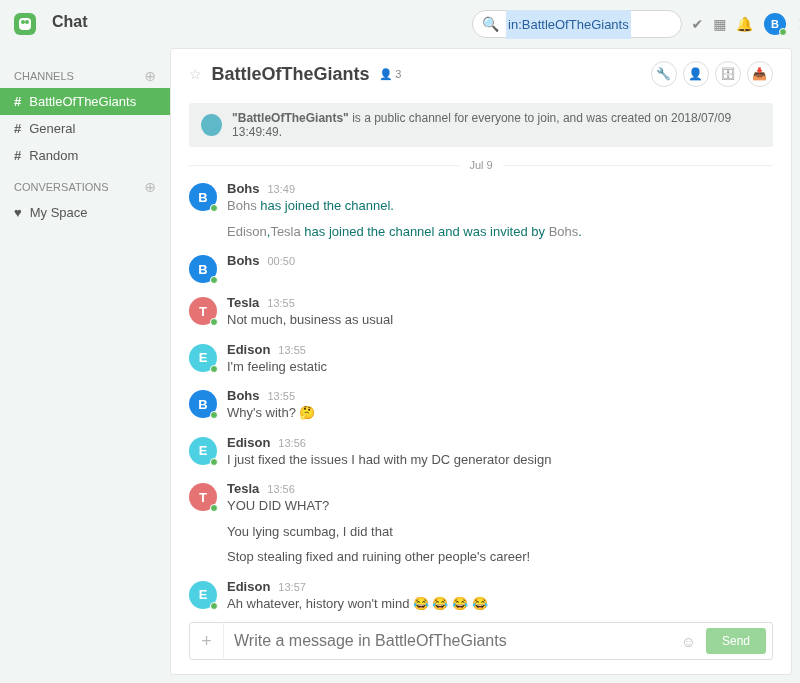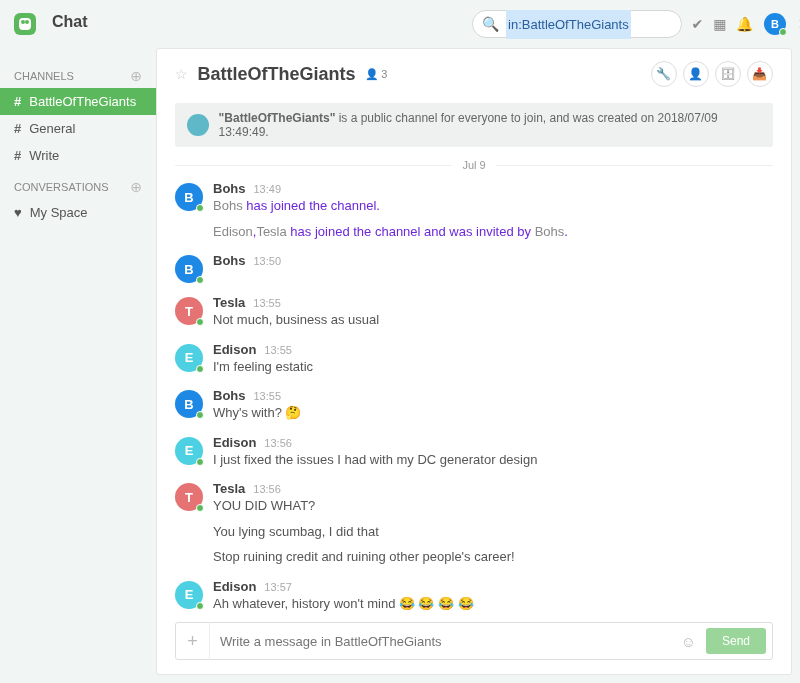--- a/index.html
+++ b/index.html
@@ -10,21 +10,21 @@
 .logo-icon:before{content:"";position:absolute;inset:5px;border-radius:4px;background:#fff}
 .logo-icon:after{content:"";position:absolute;left:7px;top:7px;width:4px;height:4px;border-radius:50%;background:#5cb85c;box-shadow:4px 0 0 #5cb85c}
 .spacer{flex:1}
 .search{display:flex;align-items:center;height:28px;border:1px solid #d6d6d6;border-radius:14px;background:#fff;padding:0 10px;width:210px;gap:6px}
 .search input{border:none;outline:none;font-size:12px;flex:1;background:transparent}
 .search .val{background:#cfe6fb;color:#285f9d;padding:7px 2px}
 .hicon{color:#888;font-size:14px;cursor:pointer}
 .av{width:22px;height:22px;border-radius:50%;background:#1E88E5;color:#fff;font-size:11px;font-weight:600;display:flex;align-items:center;justify-content:center;position:relative}
 .presence{position:absolute;right:-1px;bottom:-1px;width:8px;height:8px;border-radius:50%;background:#5cb85c;border:1.5px solid #fff}
 .shell{display:flex;height:635px}
-.sidebar{width:156px;padding:10px 0;color:#666}
+.sidebar{width:170px;padding:10px 0;color:#666}
 .sect{display:flex;align-items:center;justify-content:space-between;padding:4px 14px;font-size:11px;color:#888;margin-top:6px}
 .sect .plus{color:#bbb;font-size:14px}
 .item{display:flex;align-items:center;gap:8px;padding:6px 14px;font-size:13px;color:#555;cursor:pointer}
 .item .hash{font-weight:700;color:#666}
 .item.active{background:#5cb85c;color:#fff}
 .item.active .hash{color:#fff}
 .main{flex:1;background:#fff;border:1px solid #e5e5e5;border-radius:3px;margin:0 8px 8px 0;display:flex;flex-direction:column;overflow:hidden}
 .chead{display:flex;align-items:center;padding:12px 18px;gap:10px}
 .star{color:#ccc;font-size:14px}
 .ctitle{font-size:18px;font-weight:600;color:#444}
@@ -39,25 +39,25 @@
 .msgs{overflow-y:auto;padding:0 18px 10px}
 .msg{display:flex;gap:10px;padding:6px 0}
 .msg .av{width:28px;height:28px;font-size:13px;margin-top:2px}
 .msg.noav .av{visibility:hidden;height:0;margin:0}
 .msg.noav{padding-top:0}
 .mc{flex:1}
 .mh{display:flex;align-items:baseline;gap:8px}
 .name{font-weight:600;font-size:13px;color:#444}
 .time{font-size:11px;color:#aaa}
 .body{font-size:13px;color:#555;line-height:1.5}
-.body .sys{color:#6d28d9}
+.body .sys{color:#0f766e}
 .body .sysname{color:#888}
 .input{border:1px solid #ddd;margin:0 18px 14px;border-radius:3px;height:38px;display:flex;align-items:center}
 .input .plus{width:34px;text-align:center;color:#bbb;font-size:18px;border-right:1px solid #eee;line-height:38px}
-.input input{flex:1;border:none;outline:none;font-size:13px;padding:0 10px;color:#ef4444}
+.input input{flex:1;border:none;outline:none;font-size:16px;padding:0 10px;color:#ef4444}
 .input .emo{color:#bbb;padding:0 10px;font-size:15px}
 .send{background:#9ad69a;color:#fff;border:none;border-radius:3px;padding:6px 16px;margin-right:6px;font-size:12px;cursor:pointer}
 .c-b{background:#1E88E5}.c-t{background:#e57373}.c-e{background:#4dd0e1}
 </style>
 </head>
 <body>
 
 <div class="topbar">
  <div class="logo">
   <span class="logo-icon"></span>
@@ -89,21 +89,21 @@
         <div class="item active">
           <span class="hash">#</span>
           <span>BattleOfTheGiants</span>
         </div>
         <div class="item ">
           <span class="hash">#</span>
           <span>General</span>
         </div>
         <div class="item ">
           <span class="hash">#</span>
-          <span>Write</span>
+          <span>Random</span>
         </div>
       </div>
   <div class="sect">
    <span>CONVERSATIONS</span>
    <span class="plus">⊕</span>
   </div>
   <div id="cvlist">
         <div class="item">
           <span>♥</span>
           <span>My Space</span>
@@ -148,21 +148,21 @@
           <span class="av "></span>
           <div class="mc">
             <div class="body"><span class="sysname">Edison</span><span class="sys">,</span><span class="sysname">Tesla</span> <span class="sys">has joined the channel and was invited by</span> <span class="sysname">Bohs</span><span class="sys">.</span></div>
           </div>
         </div>
         <div class="msg ">
           <span class="av c-b">B<span class="presence"></span></span>
           <div class="mc">
             <div class="mh">
               <span class="name">Bohs</span>
-              <span class="time">13:50</span>
+              <span class="time">00:50</span>
             </div>
           </div>
         </div>
         <div class="msg ">
           <span class="av c-t">T<span class="presence"></span></span>
           <div class="mc">
             <div class="mh">
               <span class="name">Tesla</span>
               <span class="time">13:55</span>
             </div>
@@ -211,21 +211,21 @@
         </div>
         <div class="msg noav">
           <span class="av "></span>
           <div class="mc">
             <div class="body">You lying scumbag, I did that</div>
           </div>
         </div>
         <div class="msg noav">
           <span class="av "></span>
           <div class="mc">
-            <div class="body">Stop ruining credit and ruining other people's career!</div>
+            <div class="body">Stop stealing fixed and ruining other people's career!</div>
           </div>
         </div>
         <div class="msg ">
           <span class="av c-e">E<span class="presence"></span></span>
           <div class="mc">
             <div class="mh">
               <span class="name">Edison</span>
               <span class="time">13:57</span>
             </div>
             <div class="body">Ah whatever, history won't mind 😂 😂 😂 😂</div>

